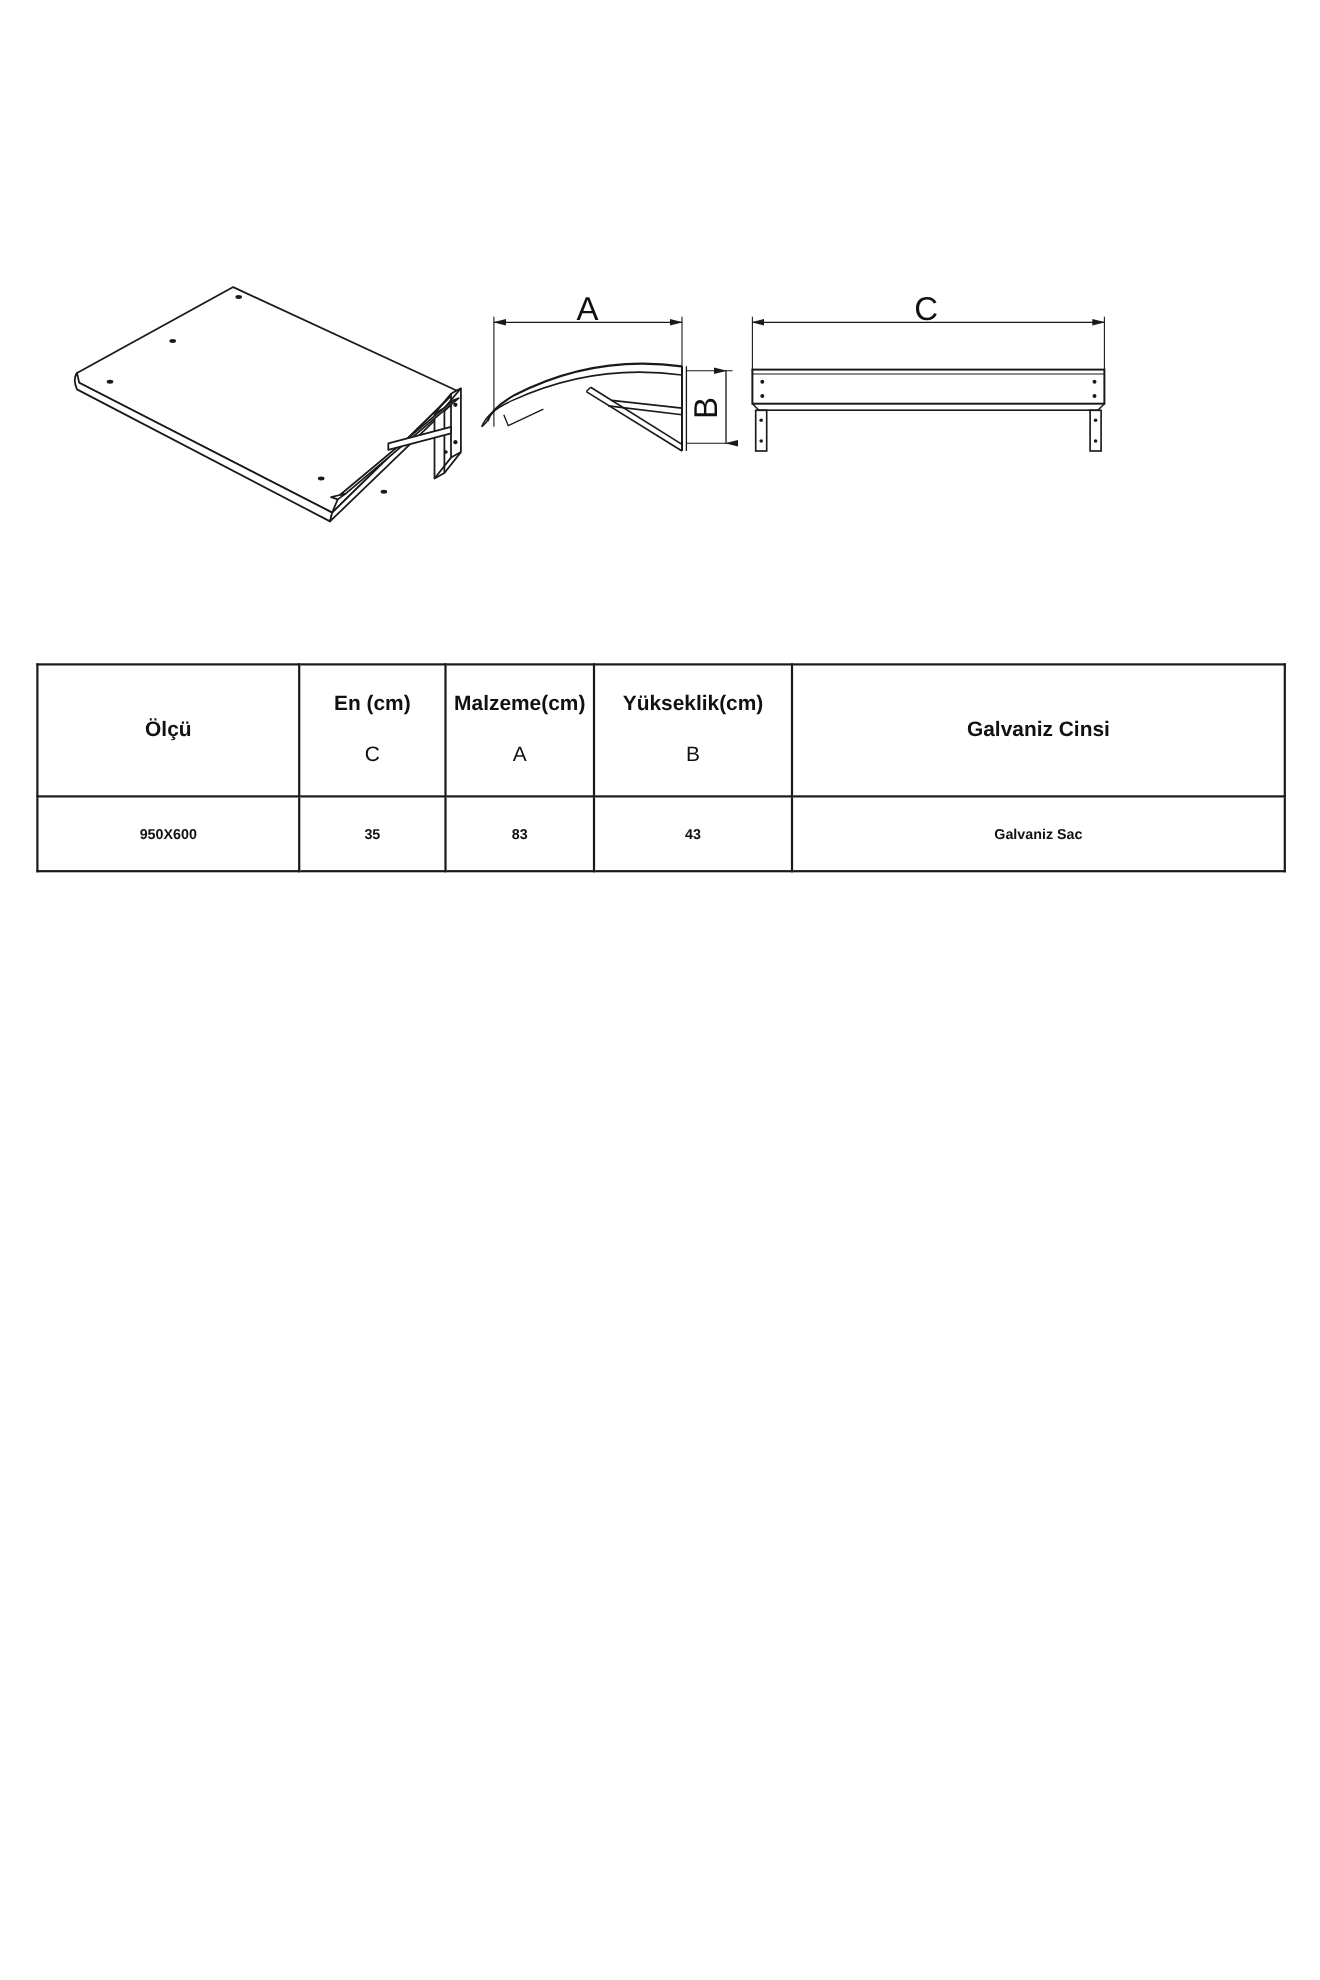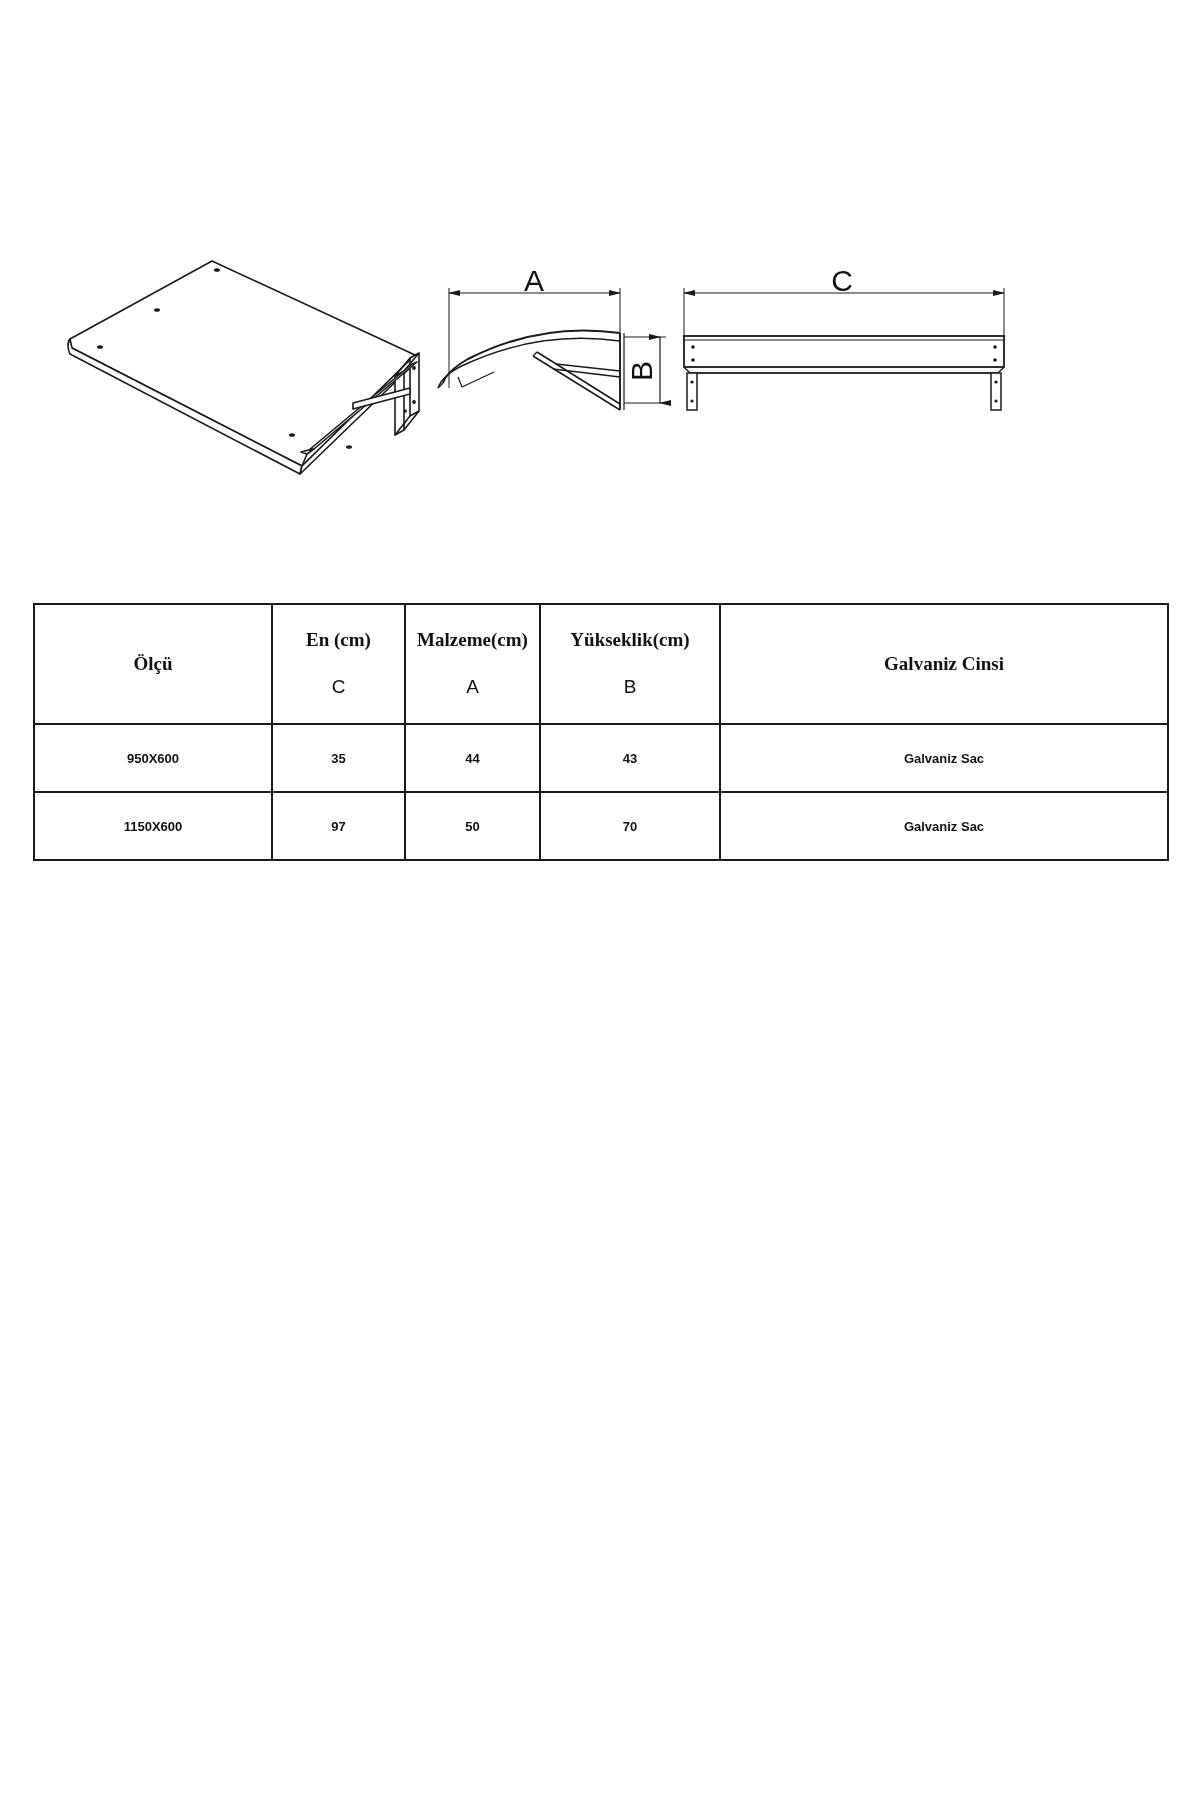--- a/index.html
+++ b/index.html
@@ -55,21 +55,20 @@
   }
   table.spec thead th {
     height: 118px;
     font-size: 19px;
     font-weight: bold;
     padding: 0;
   }
   table.spec thead th .hdr-main {
     display: block;
     line-height: 1.1;
-    font-family: Liberation Serif, serif;
   }
   table.spec thead th .hdr-sub {
     display: block;
     font-weight: normal;
     font-size: 19px;
     margin-top: 26px;
     line-height: 1.1;
   }
   table.spec thead th.single .hdr-main {
     margin-top: 0;
@@ -243,26 +242,19 @@
         </th>
         <th class="single">
           <span class="hdr-main">Galvaniz Cinsi</span>
         </th>
       </tr>
     </thead>
     <tbody>
       <tr>
         <td>950X600</td>
         <td>35</td>
-        <td>44</td>
+        <td>83</td>
         <td>43</td>
-        <td>Galvaniz Sac</td>
-      </tr>
-      <tr>
-        <td>1150X600</td>
-        <td>97</td>
-        <td>50</td>
-        <td>70</td>
         <td>Galvaniz Sac</td>
       </tr>
     </tbody>
   </table>
 </div>
 
 </body></html>

